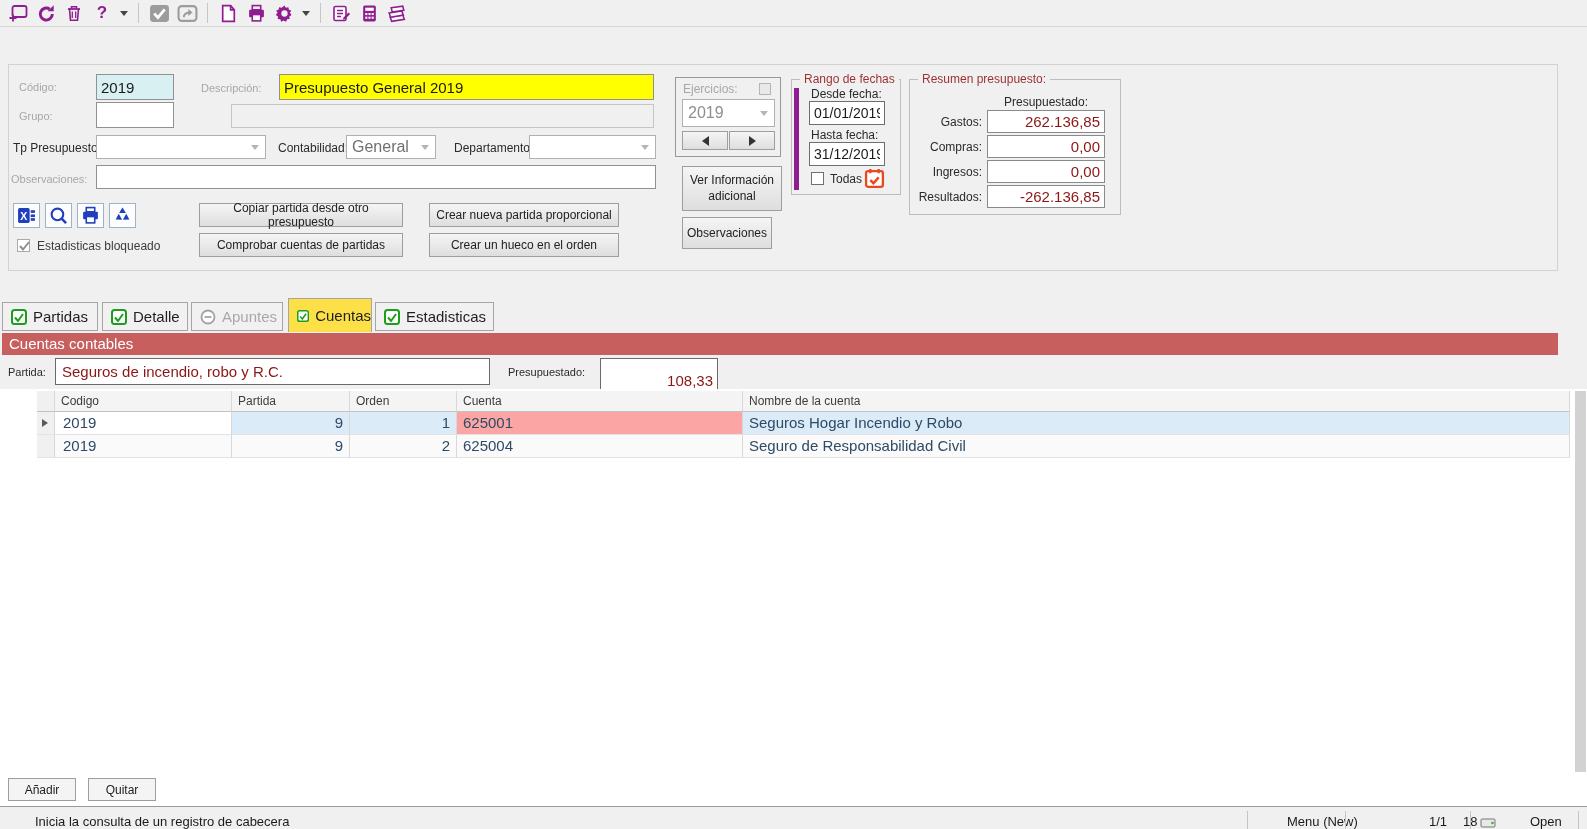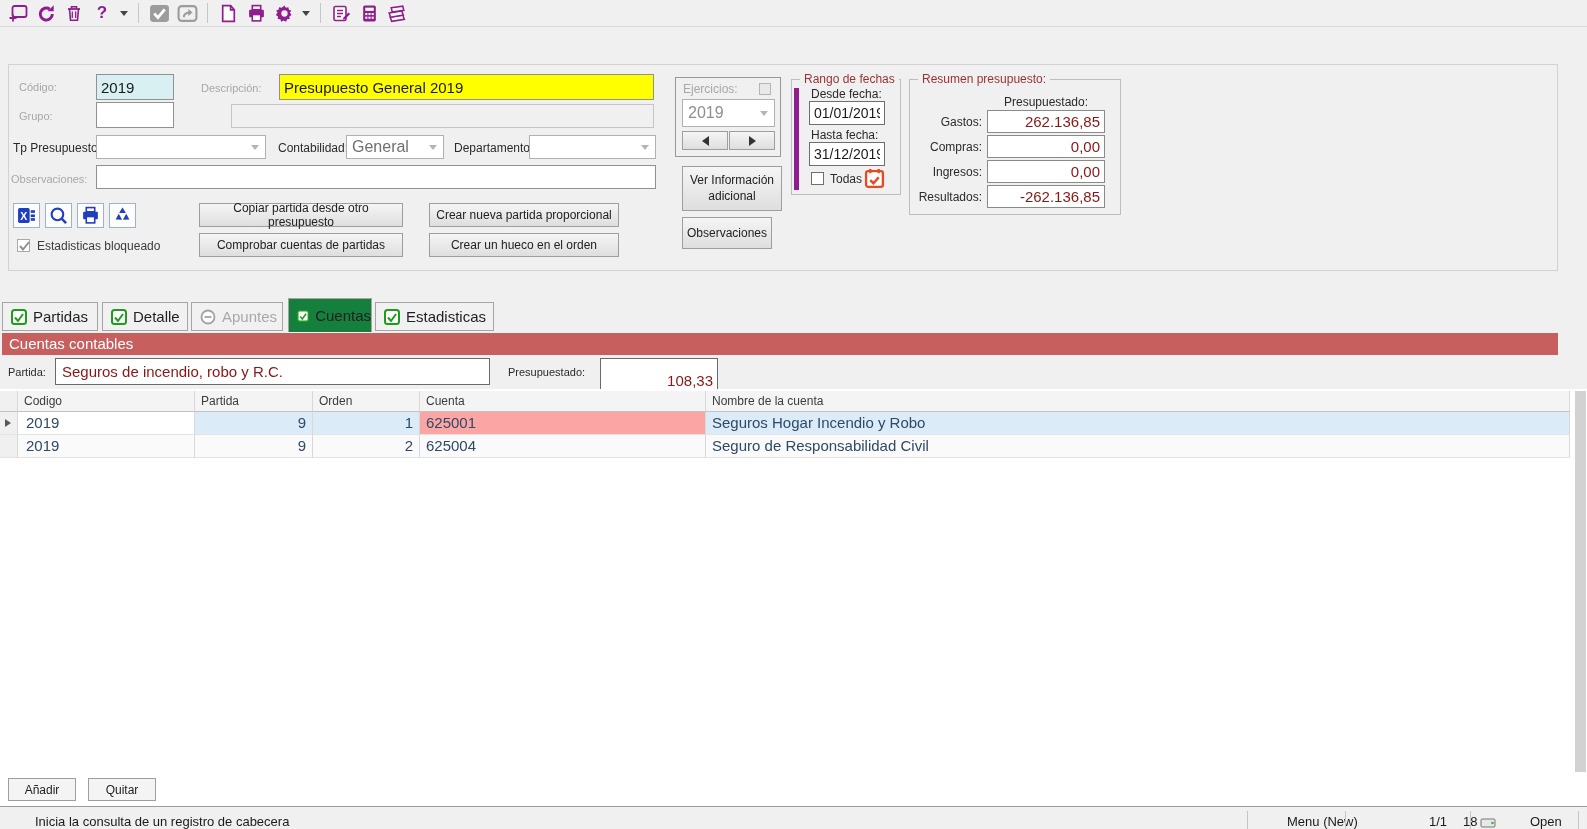--- a/index.html
+++ b/index.html
@@ -41,28 +41,28 @@
   .cb { position:absolute; width:13px; height:13px; background:#fff; border:1px solid #8d8d8d; }
   .cb svg { position:absolute; left:-1px; top:-2px; }
 
   .gb { position:absolute; border:1px solid #bdbdbd; }
   .gb-title { position:absolute; top:-8px; left:8px; background:#f0f0f0; padding:0 4px;
               font-size:12px; color:#9c3232; white-space:nowrap; }
 
   
   .tab { position:absolute; top:302px; height:29px; background:#f1f1f1; border:1px solid #a5a5a5;
          display:flex; align-items:center; gap:6px; padding-left:8px; font-size:15px; color:#1f1f1f; }
-  .tab.active { top:298px; height:34px; background:#15803d; border-bottom:none; z-index:3; }
+  .tab.active { top:298px; height:34px; background:#fde047; border-bottom:none; z-index:3; }
   .tab.disabled { color:#a8a8a8; }
 
   .redbar { position:absolute; left:2px; top:333px; width:1556px; height:22px; background:#c75f5f;
             color:#fff; font-size:15px; line-height:22px; padding-left:7px; }
 
   
-  .gridhead, .gridrow { position:absolute; left:0; display:flex; width:1570px; }
+  .gridhead, .gridrow { position:absolute; left:0; display:flex; width:1570px;padding-left:37px; }
   .gcell { border-right:1px solid #d8d8d8; overflow:hidden; white-space:nowrap; }
   .gridhead .gcell { background:#f4f4f4; border-bottom:1px solid #c2c2c2; font-size:12px;
                      color:#3c3c3c; line-height:20px; padding-left:6px; }
   .gridrow .gcell { font-size:15px; color:#2e4a66; line-height:22px; border-bottom:1px solid #e3e3e3; }
   .c0 { width:18px; } .c1 { width:177px; } .c2 { width:118px; } .c3 { width:107px; }
   .c4 { width:286px; } .c5 { flex:1; }
   .num { text-align:right; padding-right:6px; }
   .sel-arrow { width:0; height:0; border-top:4px solid transparent; border-bottom:4px solid transparent;
                border-left:6px solid #5a5a5a; margin:7px 0 0 5px; }
 
@@ -181,21 +181,21 @@
     <div class="lblg" style="left:10px; top:45px;">Grupo:</div>
     <input class="inp" style="left: 87px; top: 37px; width: 78px; height: 26px;" value="">
     <div class="inp" style="left:222px; top:39px; width:423px; height:24px; background:#f0f0f0; border-color:#c6c6c6;"></div>
 
     <div class="lbld" style="left:4px; top:76px;">Tp Presupuesto:</div>
     <div class="combo" style="left:87px; top:70px; width:170px; height:24px;">
       <span></span>
       <span class="car"></span>
     </div>
     <div class="lbld" style="left:269px; top:76px;">Contabilidad:</div>
-    <div class="combo" style="left:337px; top:70px; width:98px; height:24px; font-size:16px;">
+    <div class="combo" style="left:337px; top:70px; width:90px; height:24px; font-size:16px;">
       <span>General</span>
       <span class="car"></span>
     </div>
     <div class="lbld" style="left:445px; top:76px;">Departamento:</div>
     <div class="combo" style="left:520px; top:70px; width:127px; height:24px;">
       <span></span>
       <span class="car"></span>
     </div>
 
     <div class="lblg" style="left:2px; top:108px;">Observaciones:</div>

